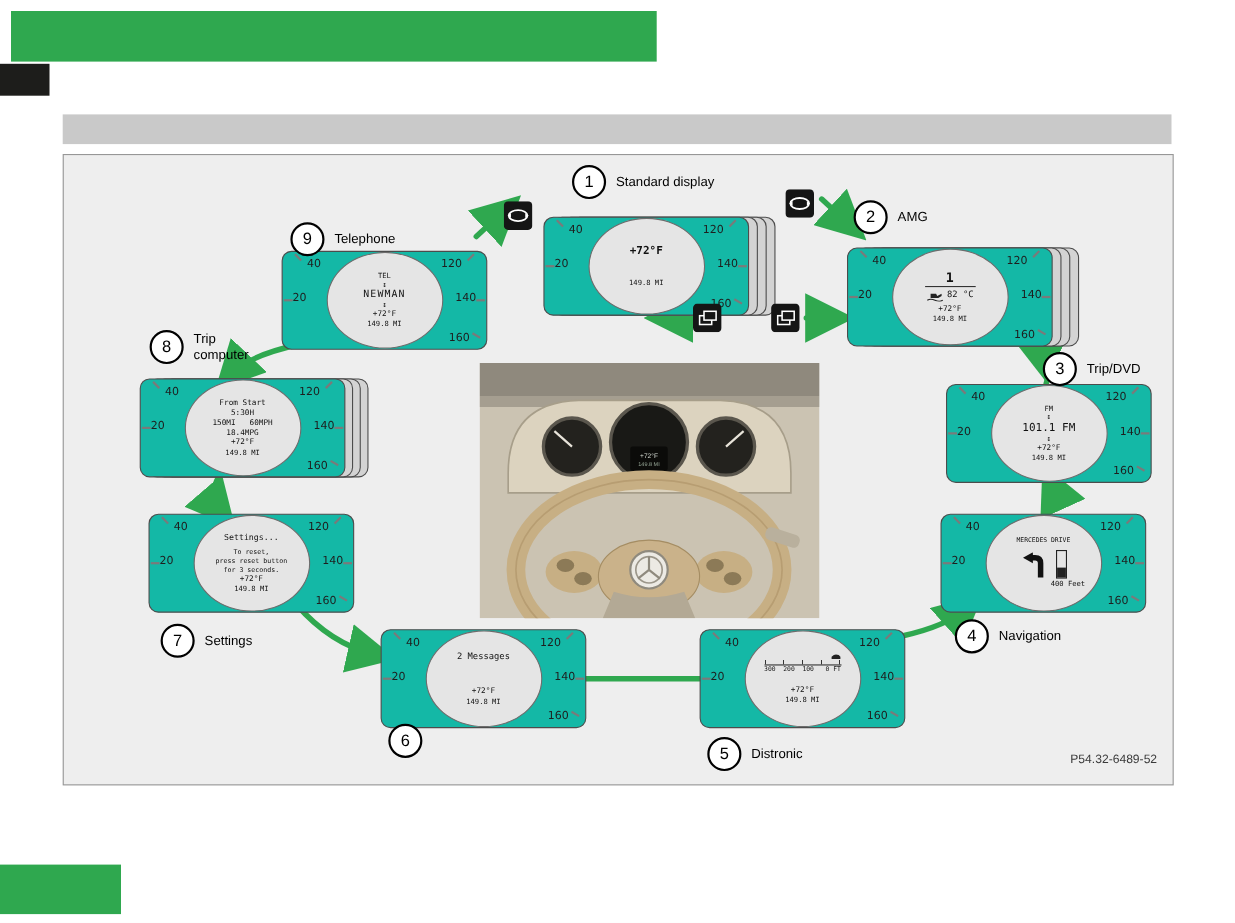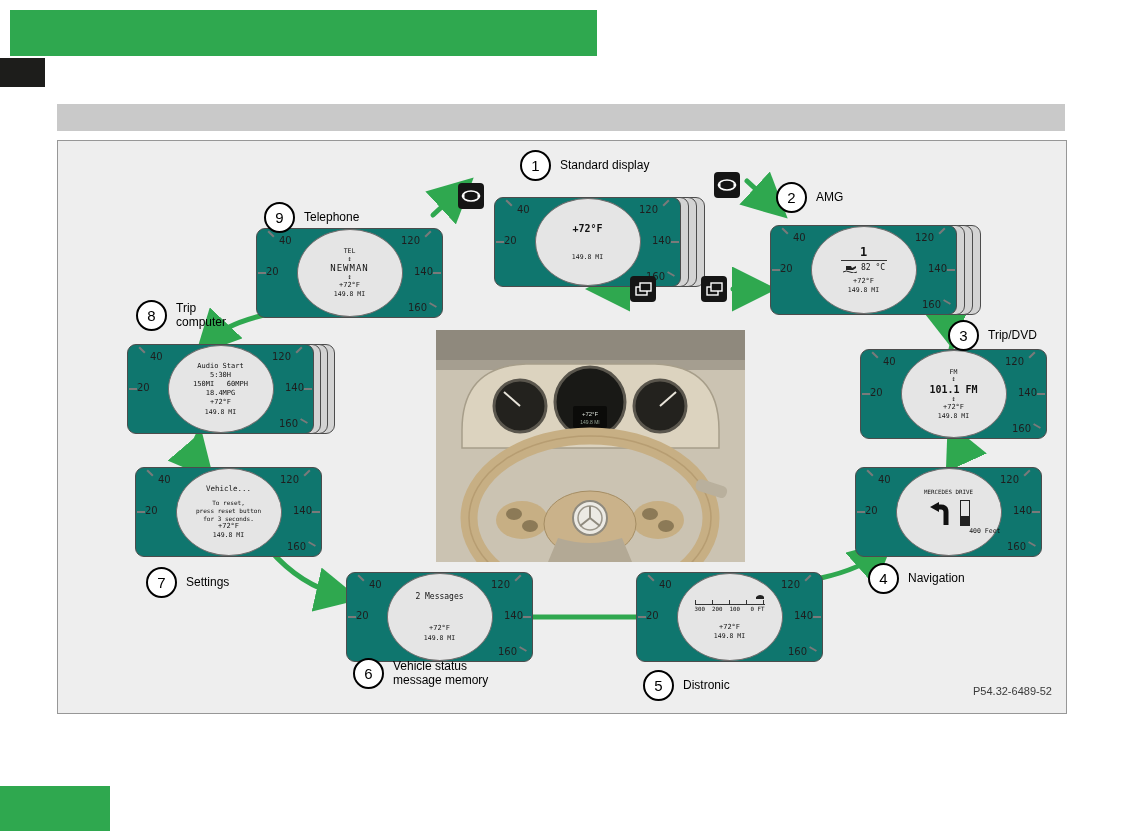--- a/index.html
+++ b/index.html
@@ -7,51 +7,51 @@
   .abs{position:absolute}
   .green-banner{left:10px;top:10px;width:587px;height:46px;background:#2fa84f}
   .black-tab{left:0;top:58px;width:45px;height:29px;background:#1d1d1b}
   .gray-bar{left:57px;top:104px;width:1008px;height:27px;background:#c9c9c9}
   .panel{left:57px;top:140px;width:1008px;height:572px;background:#eeeeee;border:1px solid #979797}
   .green-footer{left:0;top:786px;width:110px;height:45px;background:#2fa84f}
   .ringsvg{left:58px;top:141px;width:1008px;height:572px}
 
   .cluster{position:absolute;width:185px;height:88px}
   .stk{position:absolute;top:0;width:185px;height:88px;background:#d3d3d3;border:1px solid #4c4c4c;border-radius:9px}
-  .face{position:absolute;left:0;top:0;width:185px;height:88px;background:#0f766e;border:1px solid #4c4c4c;border-radius:9px;overflow:hidden}
+  .face{position:absolute;left:0;top:0;width:185px;height:88px;background:#14b8a6;border:1px solid #4c4c4c;border-radius:9px;overflow:hidden}
   .gn{position:absolute;font-size:10px;color:#1e1e1e;font-family:"DejaVu Sans",sans-serif}
   .gn::before{content:"";position:absolute;width:8px;height:2px;background:#7a7a7a}
   .g40{left:22px;top:6px}   .g40::before{left:-12px;top:-2px;transform:rotate(45deg)}
   .g20{left:9px;top:37px}   .g20::before{left:-8px;top:6px}
   .g120{right:22px;top:6px} .g120::before{right:-12px;top:-2px;transform:rotate(-45deg)}
   .g140{right:9px;top:37px} .g140::before{right:-8px;top:6px}
   .g160{right:15px;top:73px}.g160::before{right:-10px;top:2px;transform:rotate(30deg)}
 
   .lcd{position:absolute;left:50%;top:50%;transform:translate(-50%,-50%);width:104px;height:86px;background:#e5e5e5;border:1px solid #6d6d6d;border-radius:50%;display:flex;flex-direction:column;align-items:center;justify-content:center;text-align:center;color:#111;font-family:"DejaVu Sans Mono",monospace}
   .line{white-space:pre;line-height:1.3}
   .temp-sm{font-size:7px}
   .odo{font-size:6.5px}
   .std-temp{font-size:10px;font-weight:bold;margin-bottom:18px}
   .gear{font-size:12px;font-weight:bold;line-height:1.1}
   .gear-rule{width:46px;border-top:1px solid #333;margin:1px 0 2px}
-  .oil-row{display:flex;align-items:center;gap:3px;margin-bottom:3px}
+  .oil-row{display:flex;align-items:flex-end;gap:3px;margin-bottom:3px}
   .oil-t{font-size:8px}
   .band{font-size:6.5px}
   .updown{font-size:7px;line-height:1}
-  .station{font-size:10px;font-weight:bold}
+  .station{font-size:10px;font-weight:normal}
   .tel-name{font-size:9px;letter-spacing:1px}
   .msg{font-size:8px;margin-bottom:22px}
   .set-title{font-size:7.5px;margin-bottom:5px}
   .set-l{font-size:6px}
   .trip-l{font-size:7px}
   .street{font-size:5.8px;margin-bottom:2px}
   .nav-row{display:flex;align-items:flex-end;gap:6px;margin:2px 0 1px}
   .nav-bar{position:relative;width:8px;height:24px;border:1px solid #222;background:#e5e5e5}
   .nav-bar i{position:absolute;left:0;right:0;bottom:0;height:9px;background:#222}
-  .feet{font-size:6.5px;align-self:flex-end;}
+  .feet{font-size:6.5px;align-self:flex-end;margin-right:14px}
   .dt-top{width:70px;display:flex;justify-content:flex-end}
   .dt-line{width:70px;height:4px;border-bottom:1px solid #333;background:repeating-linear-gradient(90deg,#333 0 1px,transparent 1px 17px);margin-bottom:1px}
   .dt-nums{font-size:5.8px;margin-bottom:9px}
 
   .lab{position:absolute;display:flex;align-items:center;gap:9px;color:#000}
   .circ{width:27px;height:27px;border:2px solid #000;border-radius:50%;background:#fff;display:flex;align-items:center;justify-content:center;font-size:15px;flex:0 0 auto}
   .ltxt{font-size:12px;line-height:1.12}
   .keyicon{position:absolute;width:26px;height:26px}
   .partnum{position:absolute;left:973px;top:685px;font-size:11px;color:#3a3a3a}
   .wheel{position:absolute;left:436px;top:330px;width:309px;height:232px}
@@ -239,42 +239,42 @@
 </div>
 
 <div class="cluster" style="left:135px;top:467px">
   <div class="face">
     <span class="gn g40">40</span>
     <span class="gn g20">20</span>
     <span class="gn g120">120</span>
     <span class="gn g140">140</span>
     <span class="gn g160">160</span>
     <div class="lcd">
-      <div class="line set-title">Vehicle...</div>
+      <div class="line set-title">Settings...</div>
       <div class="line set-l">To reset,</div>
       <div class="line set-l">press reset button</div>
       <div class="line set-l">for 3 seconds.</div>
       <div class="line temp-sm">+72°F</div>
       <div class="line odo">149.8 MI</div>
     </div>
   </div>
 </div>
 
 <div class="cluster" style="left:127px;top:344px">
   <div class="stk" style="left:21px"></div>
   <div class="stk" style="left:14px"></div>
   <div class="stk" style="left:7px"></div>
   <div class="face">
     <span class="gn g40">40</span>
     <span class="gn g20">20</span>
     <span class="gn g120">120</span>
     <span class="gn g140">140</span>
     <span class="gn g160">160</span>
     <div class="lcd">
-      <div class="line trip-l">Audio Start</div>
+      <div class="line trip-l">From Start</div>
       <div class="line trip-l">5:30H</div>
       <div class="line trip-l">150MI   60MPH</div>
       <div class="line trip-l">18.4MPG</div>
       <div class="line temp-sm">+72°F</div>
       <div class="line odo">149.8 MI</div>
     </div>
   </div>
 </div>
 
 <div class="cluster" style="left:256px;top:228px">
@@ -341,24 +341,20 @@
 <div class="lab" style="left:868px;top:563px">
   <div class="circ">4</div>
   <div class="ltxt">Navigation</div>
 </div>
 <div class="lab" style="left:643px;top:670px">
   <div class="circ">5</div>
   <div class="ltxt">Distronic</div>
 </div>
 <div class="lab" style="left:353px;top:658px">
   <div class="circ">6</div>
-  <div class="ltxt">
-    <div>Vehicle status</div>
-    <div>message memory</div>
-  </div>
 </div>
 <div class="lab" style="left:146px;top:567px">
   <div class="circ">7</div>
   <div class="ltxt">Settings</div>
 </div>
 <div class="lab" style="left:136px;top:300px">
   <div class="circ">8</div>
   <div class="ltxt">
     <div>Trip</div>
     <div>computer</div>

